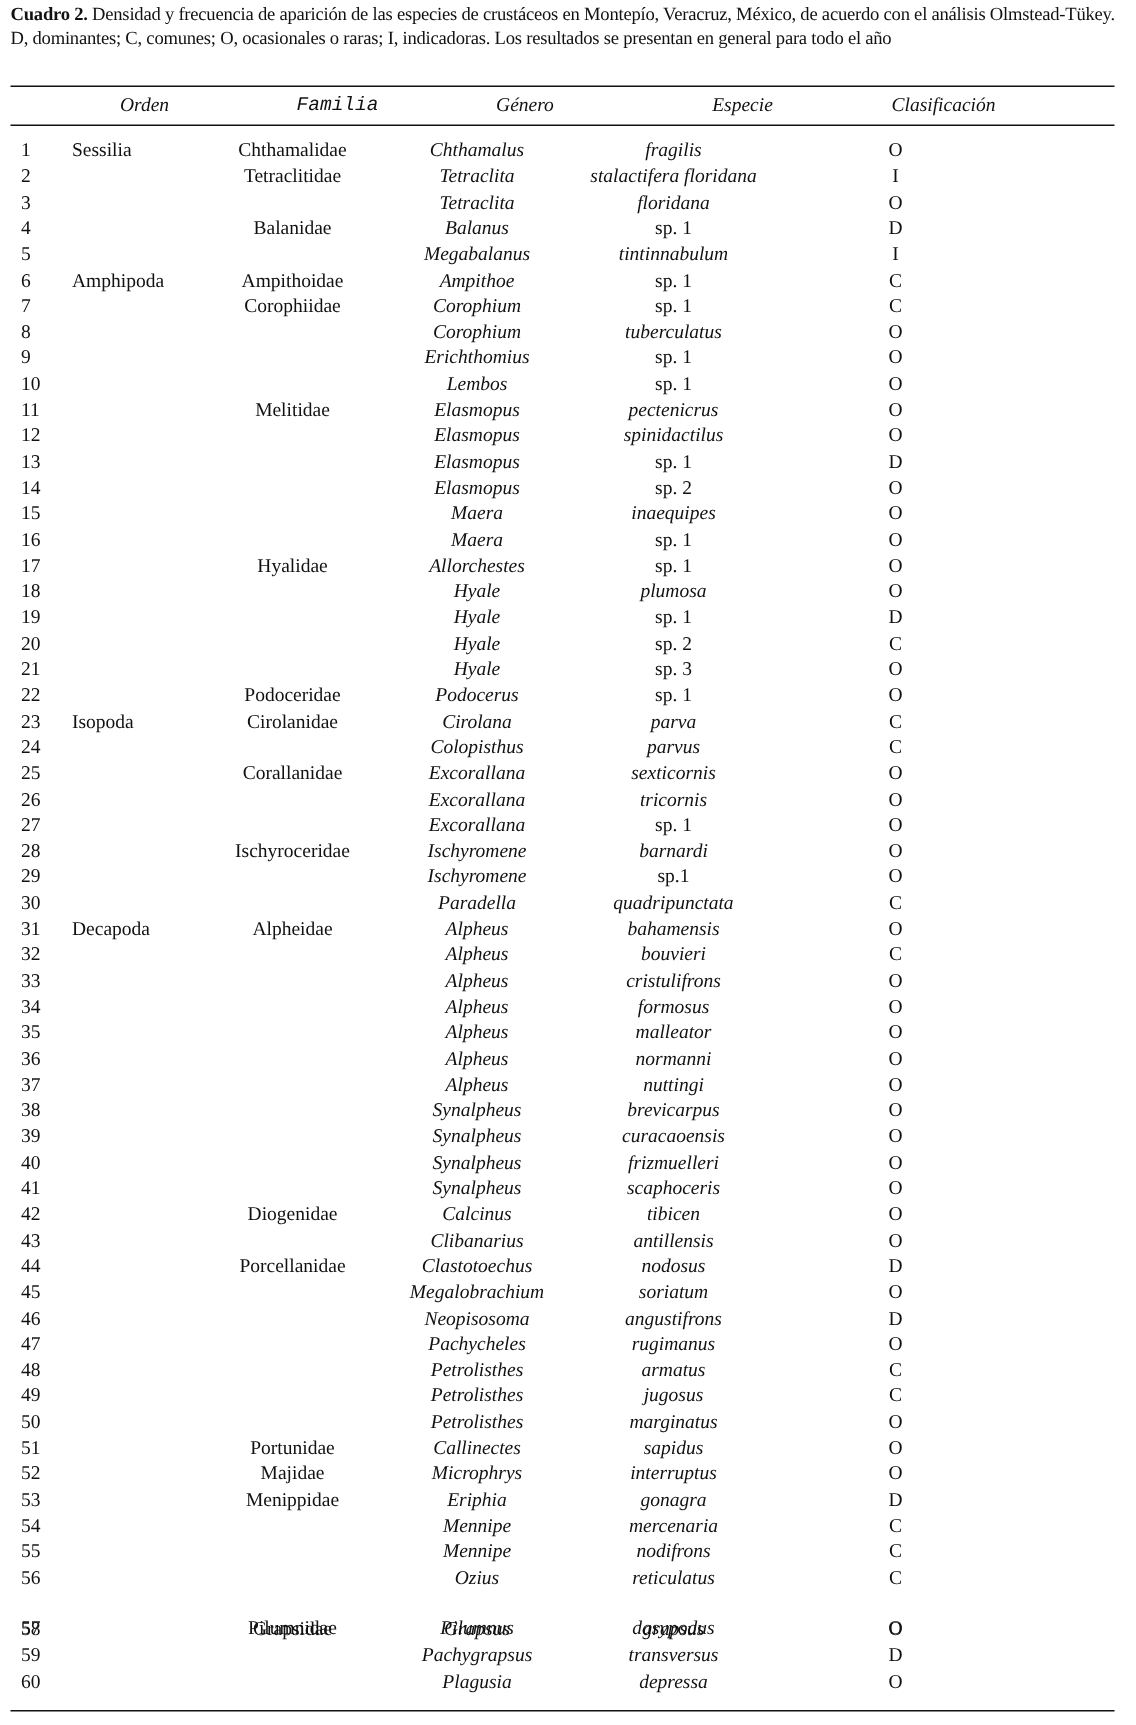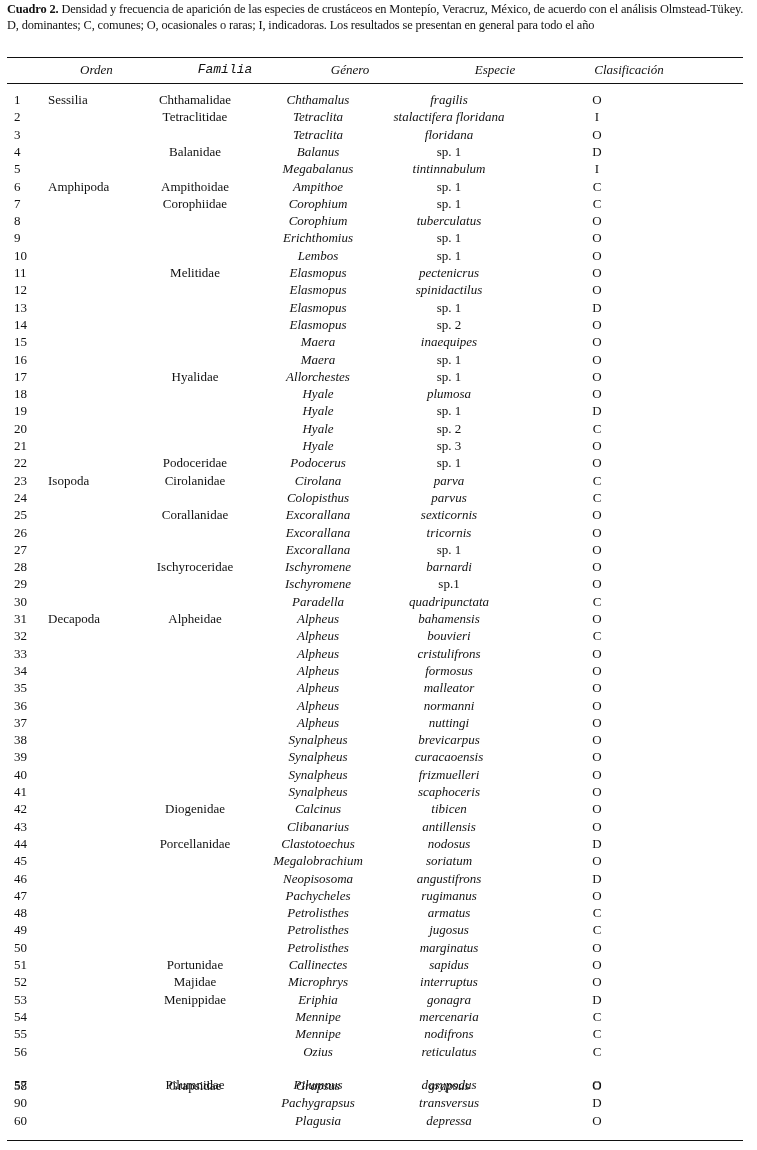--- a/index.html
+++ b/index.html
@@ -511,21 +511,21 @@
     </div>
     <div class="row" style="top: 986.1px;">
       <span class="cell c-num">58</span>
       <span class="cell c-orden"></span>
       <span class="cell c-fam">Grapsidae</span>
       <span class="cell c-gen">Grapsus</span>
       <span class="cell c-esp">grapsus</span>
       <span class="cell c-cls">O</span>
     </div>
     <div class="row" style="top: 1003.4px;">
-      <span class="cell c-num">90</span>
+      <span class="cell c-num">59</span>
       <span class="cell c-orden"></span>
       <span class="cell c-fam"></span>
       <span class="cell c-gen">Pachygrapsus</span>
       <span class="cell c-esp">transversus</span>
       <span class="cell c-cls">D</span>
     </div>
     <div class="row" style="top: 1020.7px;">
       <span class="cell c-num">60</span>
       <span class="cell c-orden"></span>
       <span class="cell c-fam"></span>

